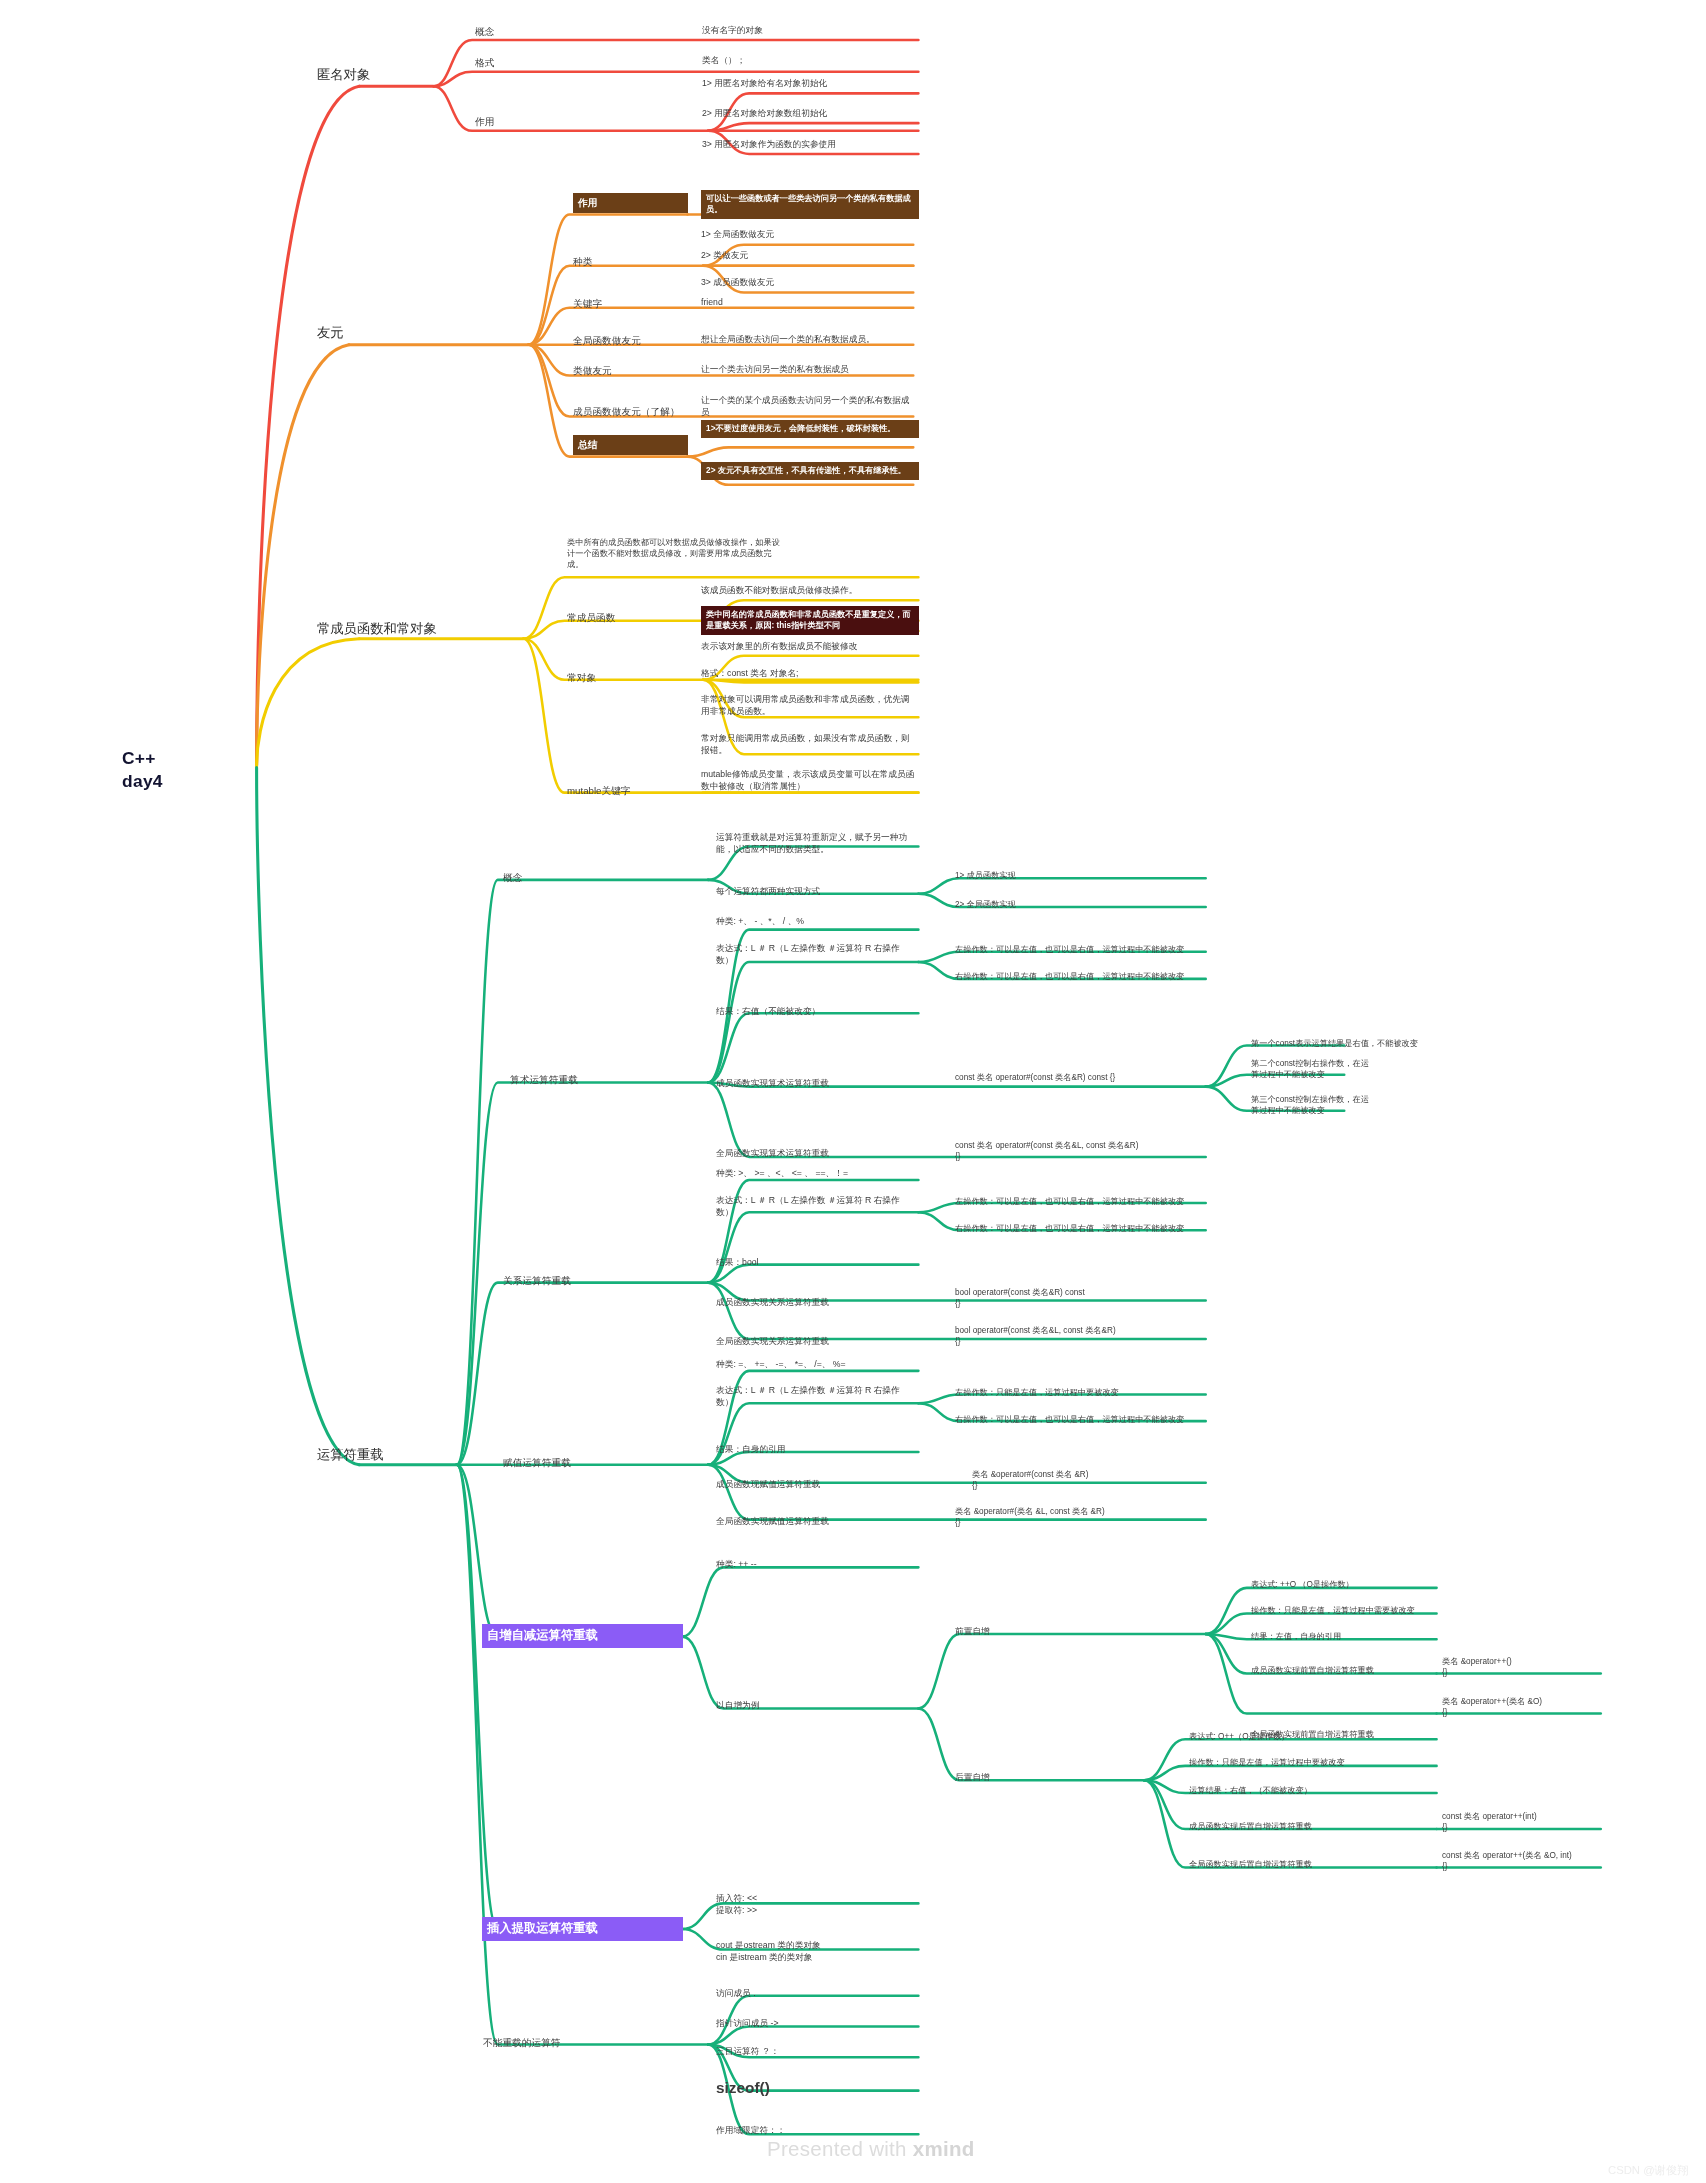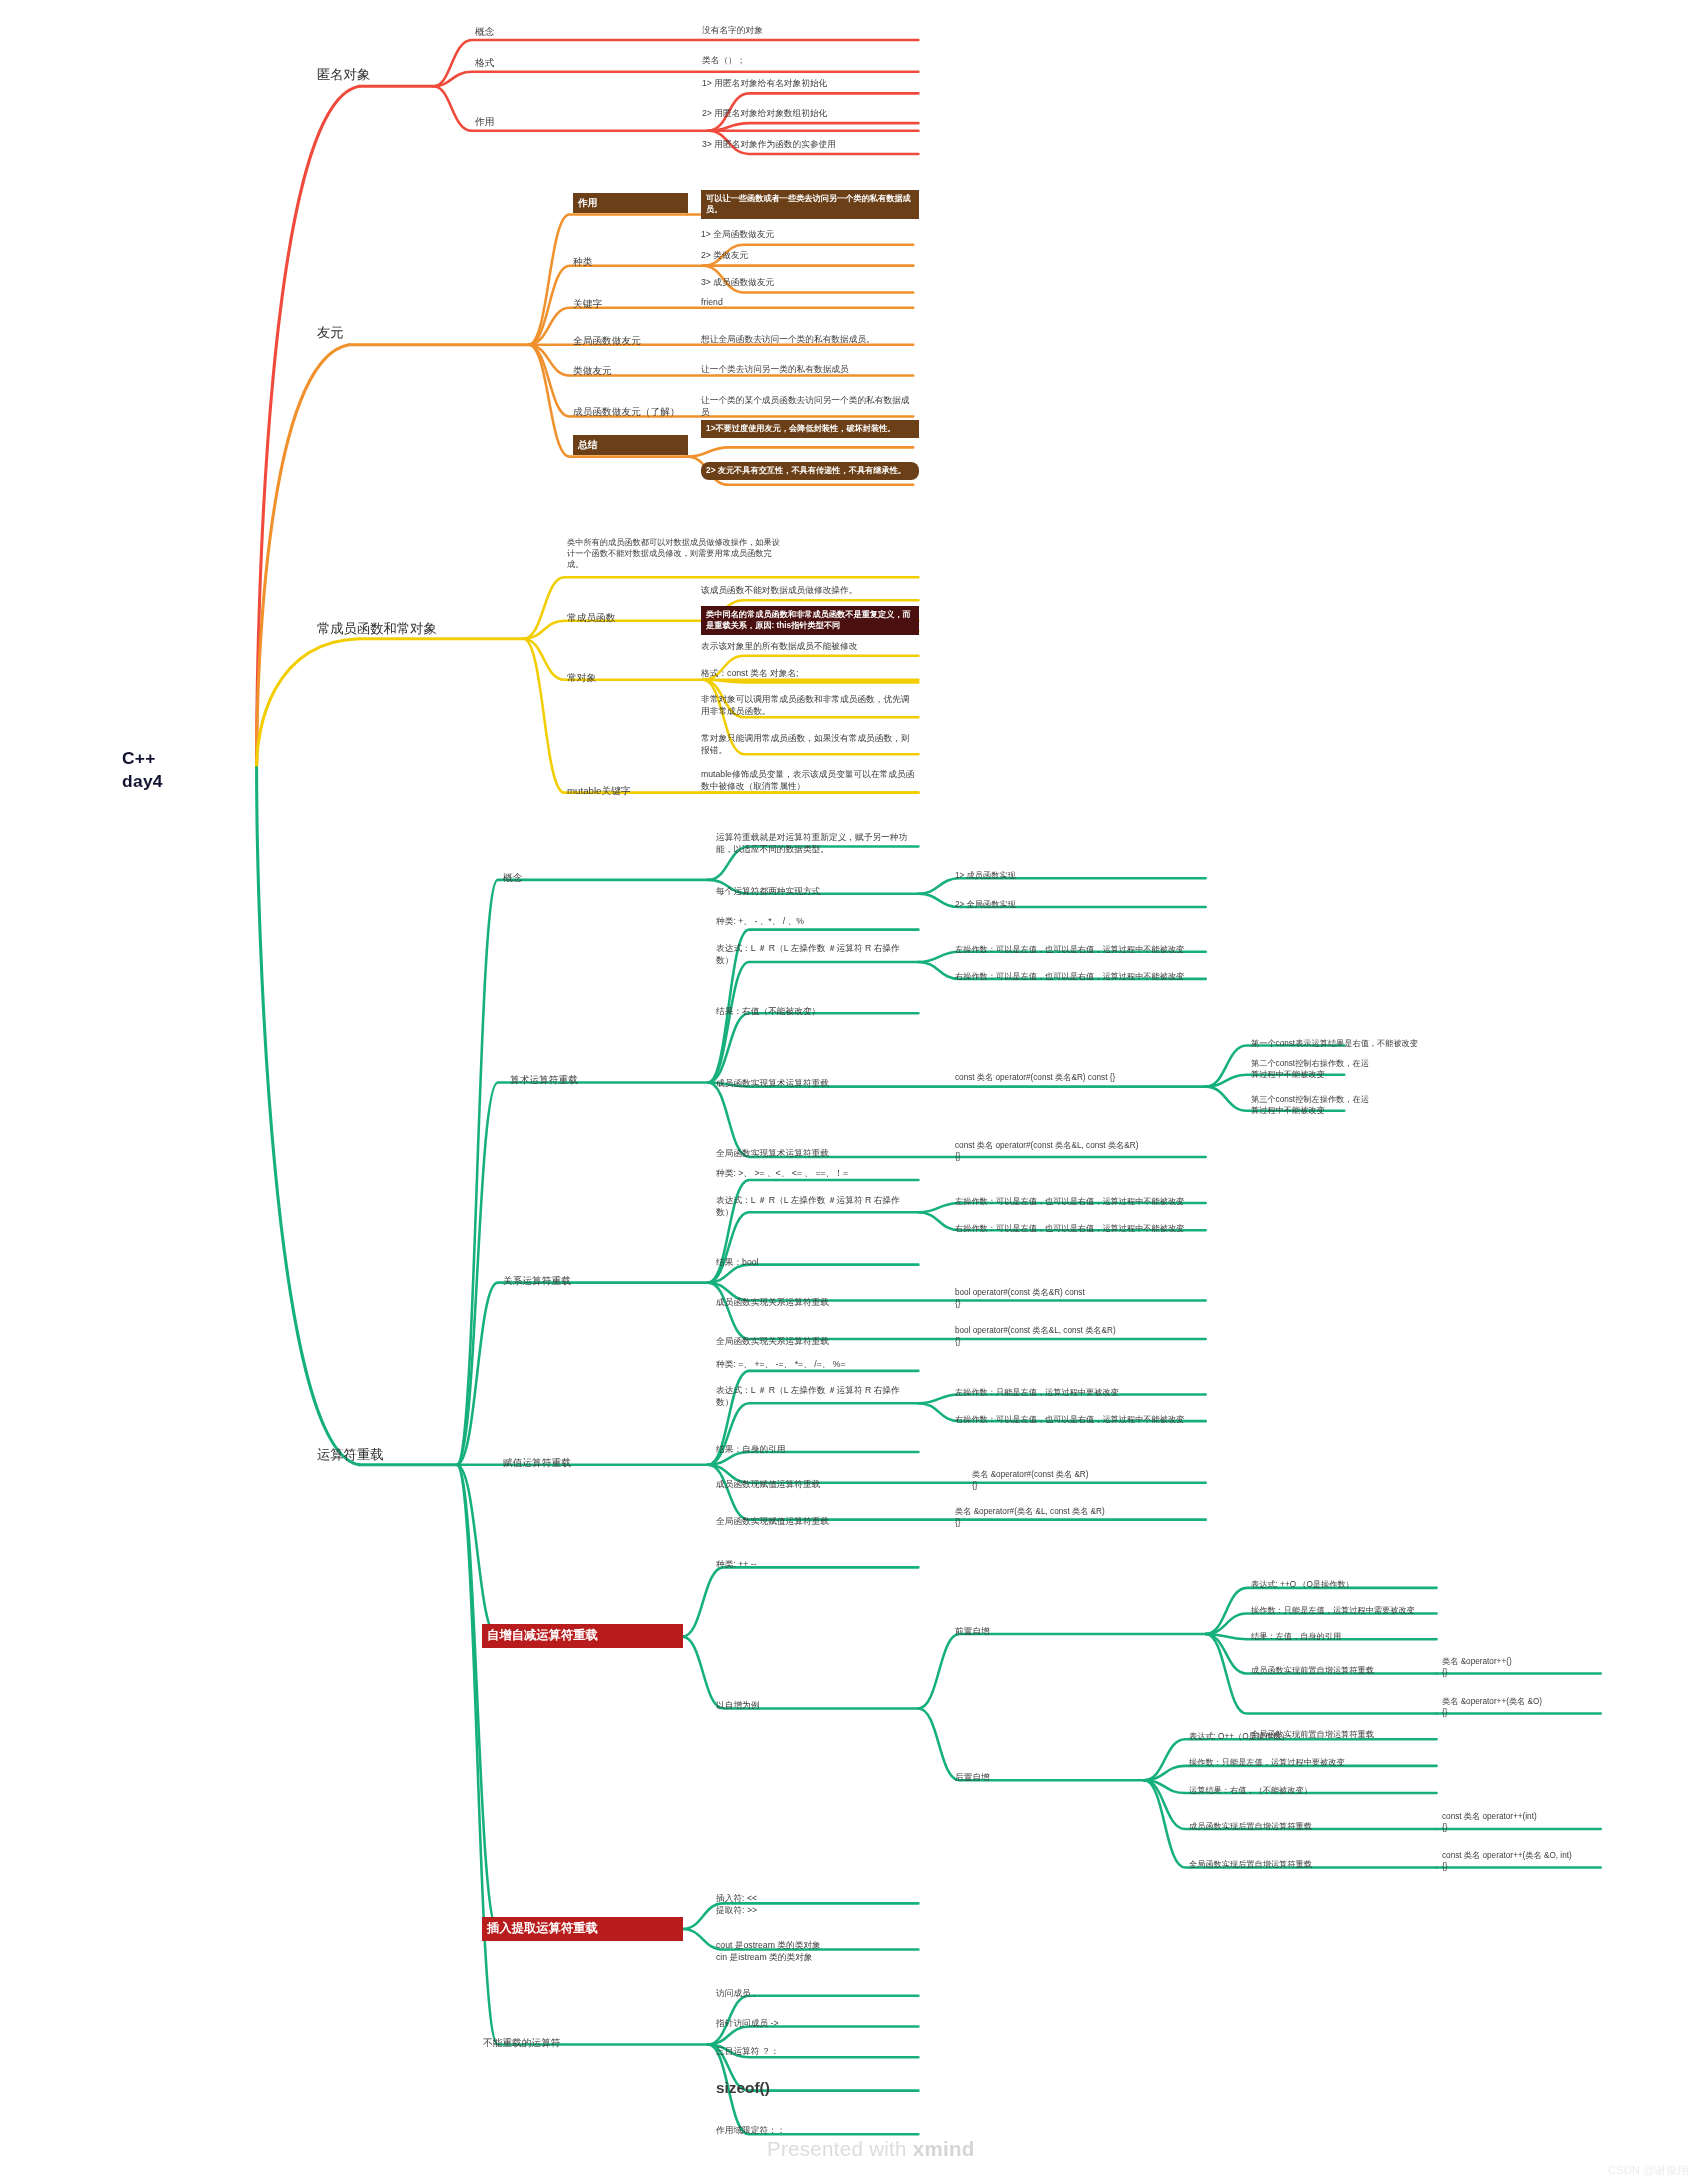--- a/index.html
+++ b/index.html
@@ -32,21 +32,21 @@
   
   .lvl4 { font-size: 8.2px; color:#3b3b3b; }
 
   
   .box {
     padding: 3.1px 5.1px 4.1px 5.1px;
     font-weight: 700;
     color:#ffffff;
   }
   .box.brown  { background:#6b3f17; }
-  .box.maroon { background:#b91c1c; }
+  .box.maroon { background:#8b5cf6; }
   .box.dmaroon{ background:#4a0f0f; }
   .bigger{ font-size: 15.4px; font-weight:700; }
 
   .wm-xmind {
     position:absolute; font-size:20.5px; color:#dcdcdc;
     font-weight:400; letter-spacing:0.3px;
   }
   .wm-xmind b { font-weight:800; color:#d5d5d5; }
   .wm-csdn {
     position:absolute; font-size:11.3px; color:#ededed;
@@ -216,21 +216,21 @@
   <div class="node lvl3" style="left:701px; top:334px;">想让全局函数去访问一个类的私有数据成员。</div>
 
   <div class="node lvl2" style="left:573px; top:364px;">类做友元</div>
   <div class="node lvl3" style="left:701px; top:364px;">让一个类去访问另一类的私有数据成员</div>
 
   <div class="node lvl2" style="left:573px; top:405px;">成员函数做友元（了解）</div>
   <div class="node lvl3" style="left:701px; top:395px; width:210px;">让一个类的某个成员函数去访问另一个类的私有数据成员</div>
 
   <div class="node lvl2 box brown" style="left:573px; top:435px; width:115px;">总结</div>
   <div class="node lvl3 box brown" style="left:701px; top:420px; width:218px; font-size:8.2px;">1&gt;不要过度使用友元，会降低封装性，破坏封装性。</div>
-  <div class="node lvl3 box brown" style="left:701px; top:462px; width:218px; font-size:8.2px;border-radius:8px;">2&gt; 友元不具有交互性，不具有传递性，不具有继承性。</div>
+  <div class="node lvl3 box brown" style="left:701px; top:462px; width:218px; font-size:8.2px;">2&gt; 友元不具有交互性，不具有传递性，不具有继承性。</div>
 
   <div class="node lvl1" style="left:317px; top:620px;">常成员函数和常对象</div>
 
   <div class="node lvl2" style="left:567px; top:537px; width:213px; font-size:8.2px;">类中所有的成员函数都可以对数据成员做修改操作，如果设计一个函数不能对数据成员修改，则需要用常成员函数完成。</div>
 
   <div class="node lvl2" style="left:567px; top:611px;">常成员函数</div>
   <div class="node lvl3" style="left:701px; top:585px;">该成员函数不能对数据成员做修改操作。</div>
   <div class="node lvl3 box dmaroon" style="left:701px; top:606px; width:218px; font-size:8.2px;">类中同名的常成员函数和非常成员函数不是重复定义，而是重载关系，原因: this指针类型不同</div>
 
   <div class="node lvl2" style="left:567px; top:671px;">常对象</div>

